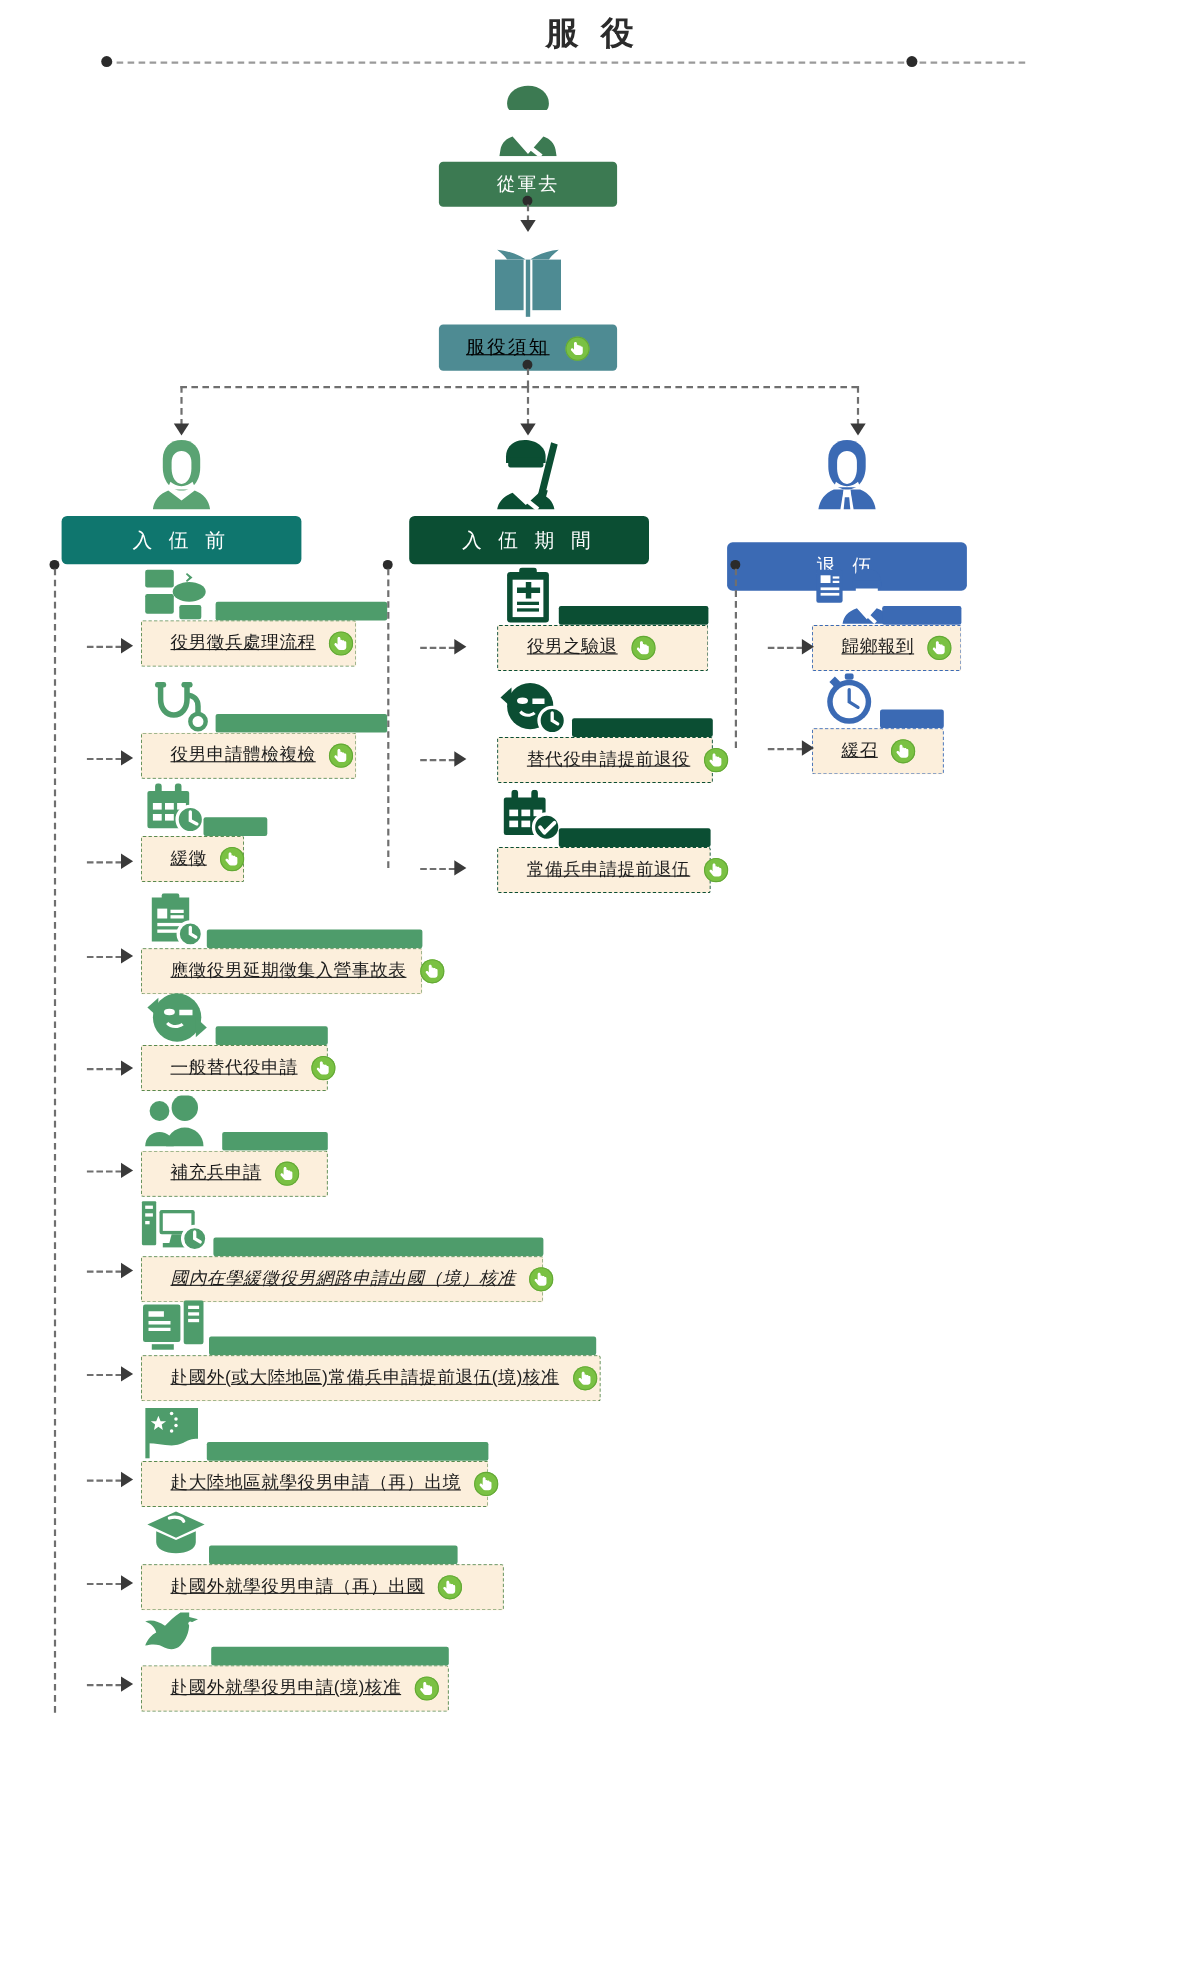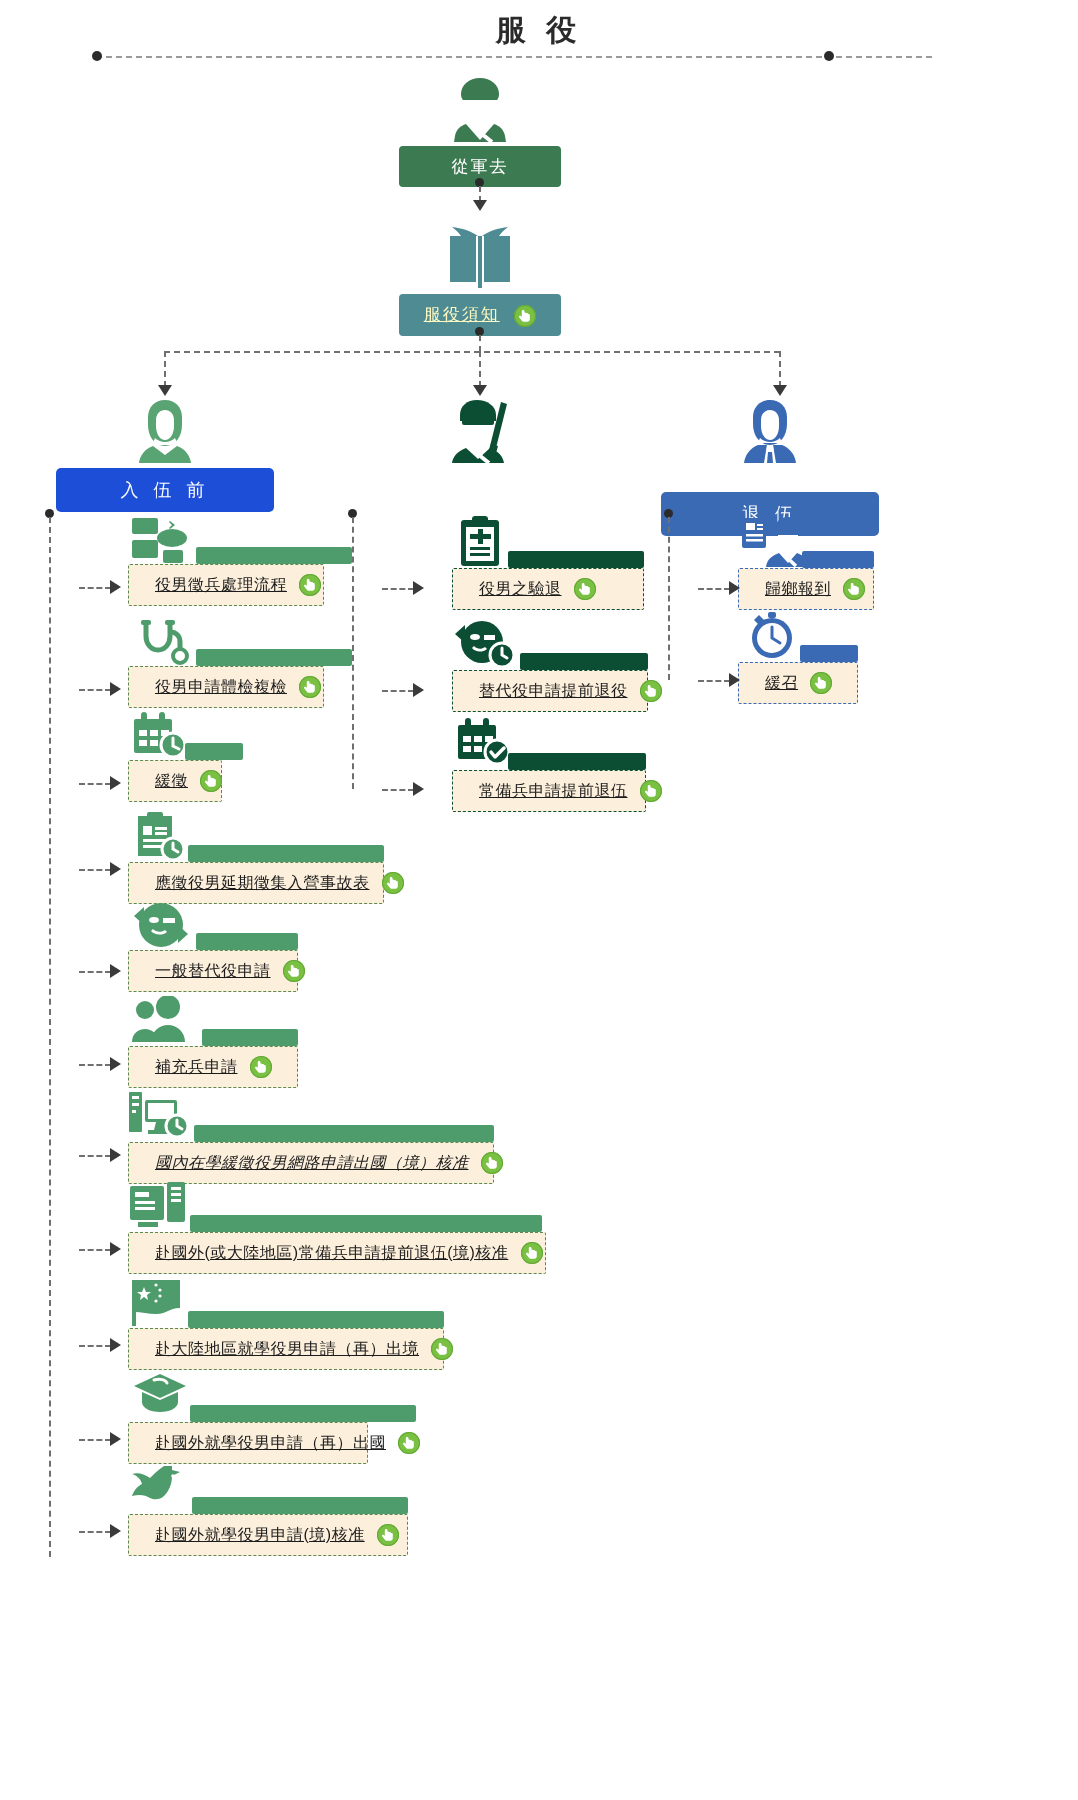--- a/index.html
+++ b/index.html
@@ -86,21 +86,21 @@
     color: #ffffff;
     font-size: 17px;
     letter-spacing: 2px;
     padding: 9px 14px;
     white-space: nowrap;
   }
   .pill.green-dark { background: #3c7a52; }
   .pill.teal       { background: #4e8b93; }
   .pill .label-link {
     text-decoration: underline;
-    color: #fef9c3;
+    color: #000000;
   }
 
   
   .hand-badge {
     display: inline-block;
     vertical-align: middle;
     width: 22px; height: 22px;
     border-radius: 50%;
     background: #7ac143;
     position: relative;
@@ -112,21 +112,21 @@
   
   .col-head { position: absolute; }
   .col-head .headbar {
     border-radius: 5px;
     text-align: center;
     color: #fff;
     font-size: 18px;
     letter-spacing: 5px;
     padding: 10px 0;
   }
-  .headbar.c1 { background: #1d4ed8; }
+  .headbar.c1 { background: #0f766e; }
   .headbar.c2 { background: #0b4e33; }
   .headbar.c3 { background: #3b6ab4; margin-top: 24px; }
   .col-head .icon-wrap { text-align: center; display:block; }
 
   
   .item { position: absolute; }
   .item .stripe {
     position: absolute;
     height: 17px;
     border-radius: 2px;
@@ -500,21 +500,21 @@
   <span class="icon-wrap" style="left:4px; top:0;">
     <svg width="58" height="48" viewBox="0 0 58 48">
       <g fill="#4e9c6b">
         <path d="M28 2L2 14l26 12 26-12z"></path>
         <path d="M10 20v10c0 6 8 10 18 10s18-4 18-10V20l-18 8z"></path>
         <path d="M22 8c6-2 12 0 13 3" stroke="#ffffff" stroke-width="3" fill="none" stroke-linecap="round"></path>
       </g>
     </svg>
   </span>
   <span class="stripe g" style="left:62px; top:33px; width:226px;"></span>
-  <span class="box" style="left:0px; top:50px; width:240px;">
+  <span class="box" style="left:0px; top:50px; width:330px;">
     <span class="txt">赴國外就學役男申請（再）出國</span>
     <span class="hand-badge">
       <svg width="14" height="14" viewBox="0 0 14 14">
           <path d="M5 1c-.7 0-1.2.6-1.2 1.3V8L3 7c-.5-.5-1.3-.5-1.7 0-.4.5-.4 1.2 0 1.6l2.8 3.3c.5.6 1.1.9 1.9.9h3.3c1.4 0 2.5-1.1 2.5-2.5V6.2c0-.7-.5-1.2-1.2-1.2-.2 0-.4 0-.5.1 0-.6-.5-1.1-1.2-1.1-.3 0-.5.1-.7.2-.2-.4-.6-.7-1.1-.7-.2 0-.4.1-.6.2V2.3C6.5 1.6 5.9 1 5.2 1H5z" fill="#ffffff"></path>
         </svg>
     </span>
   </span>
 </div>
 <div class="h-dash" style="left:79px; top:1439px; width:32px;"></div>
 <div class="arrow-right" style="left:110px; top:1432px;"></div>
@@ -550,20 +550,21 @@
         <path d="M19 23h24v6c0 9-5 15-12 15s-12-6-12-15v-6z" fill="#ffffff"></path>
         <rect x="15" y="18" width="32" height="9" rx="2"></rect>
         <path d="M31 46c-4 0-7-1-9-3l-3 6h24l-3-6c-2 2-5 3-9 3z" fill="#ffffff"></path>
         <path d="M19 50C11 53 6 58 5 65h52c-1-7-6-12-14-15l-12 11-12-11z"></path>
         <path d="M22 49l20 16" stroke="#ffffff" stroke-width="4" fill="none"></path>
         <path d="M54 4l6 2-14 56-6-2z"></path>
         <path d="M40 60l4-14 7 2-4 14z" fill="#0b4e33"></path>
       </g>
     </svg>
   </span>
+  <div class="headbar c2">入 伍 期 間</div>
 </div>
 
 <div class="dot" style="left:348px; top:509px;"></div>
 <div class="v-dash" style="left:352px; top:517px; height:272px;"></div>
 
 <div class="item" style="left:452px; top:516px;">
   <span class="icon-wrap" style="left:4px; top:0;">
     <svg width="48" height="52" viewBox="0 0 48 52">
       <g fill="#0b4e33">
         <rect x="16" y="0" width="16" height="8" rx="3"></rect>

